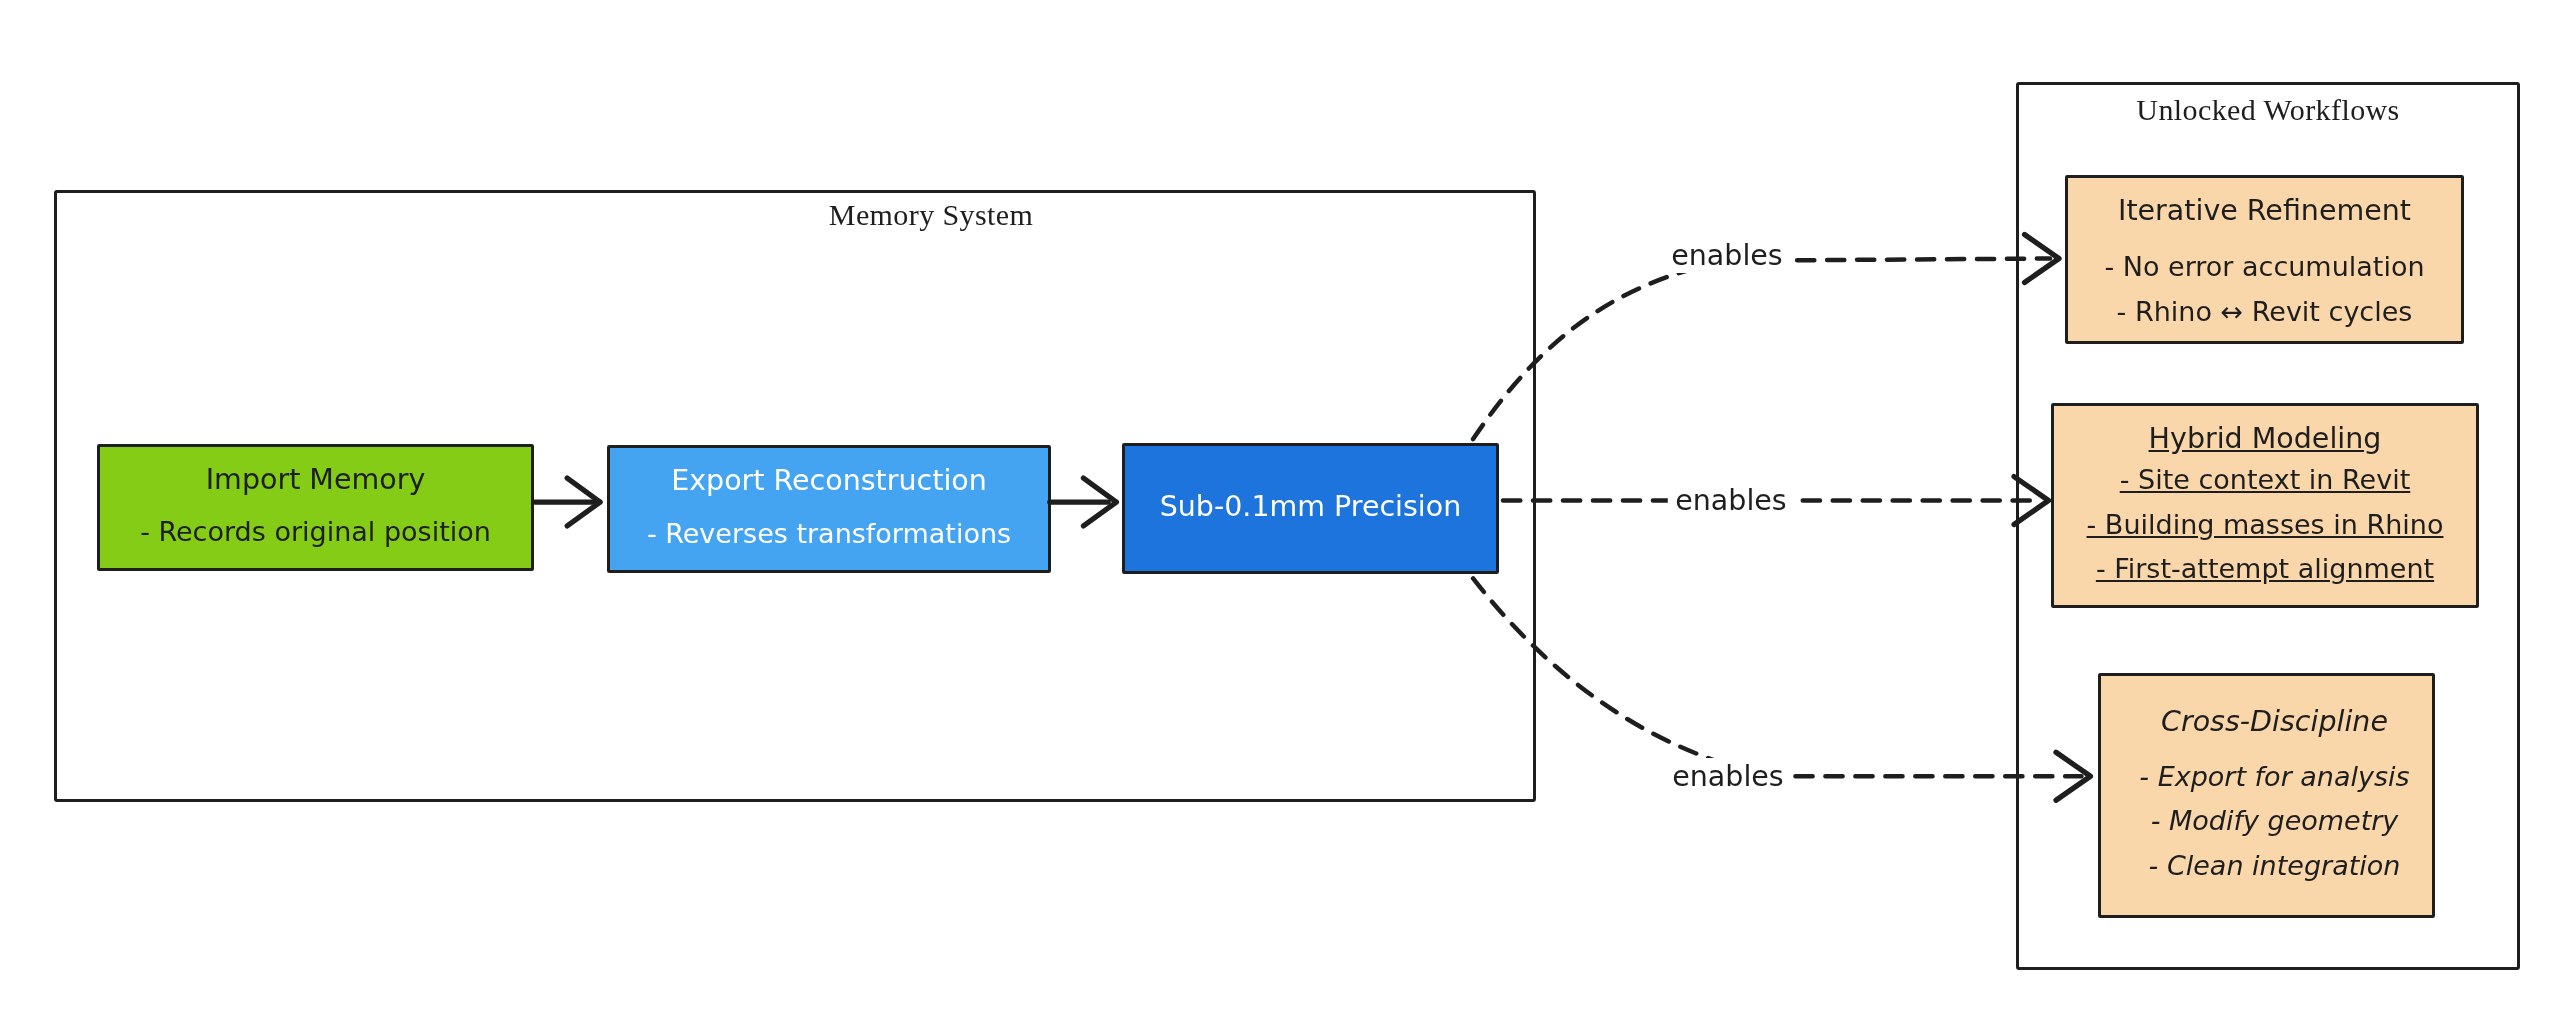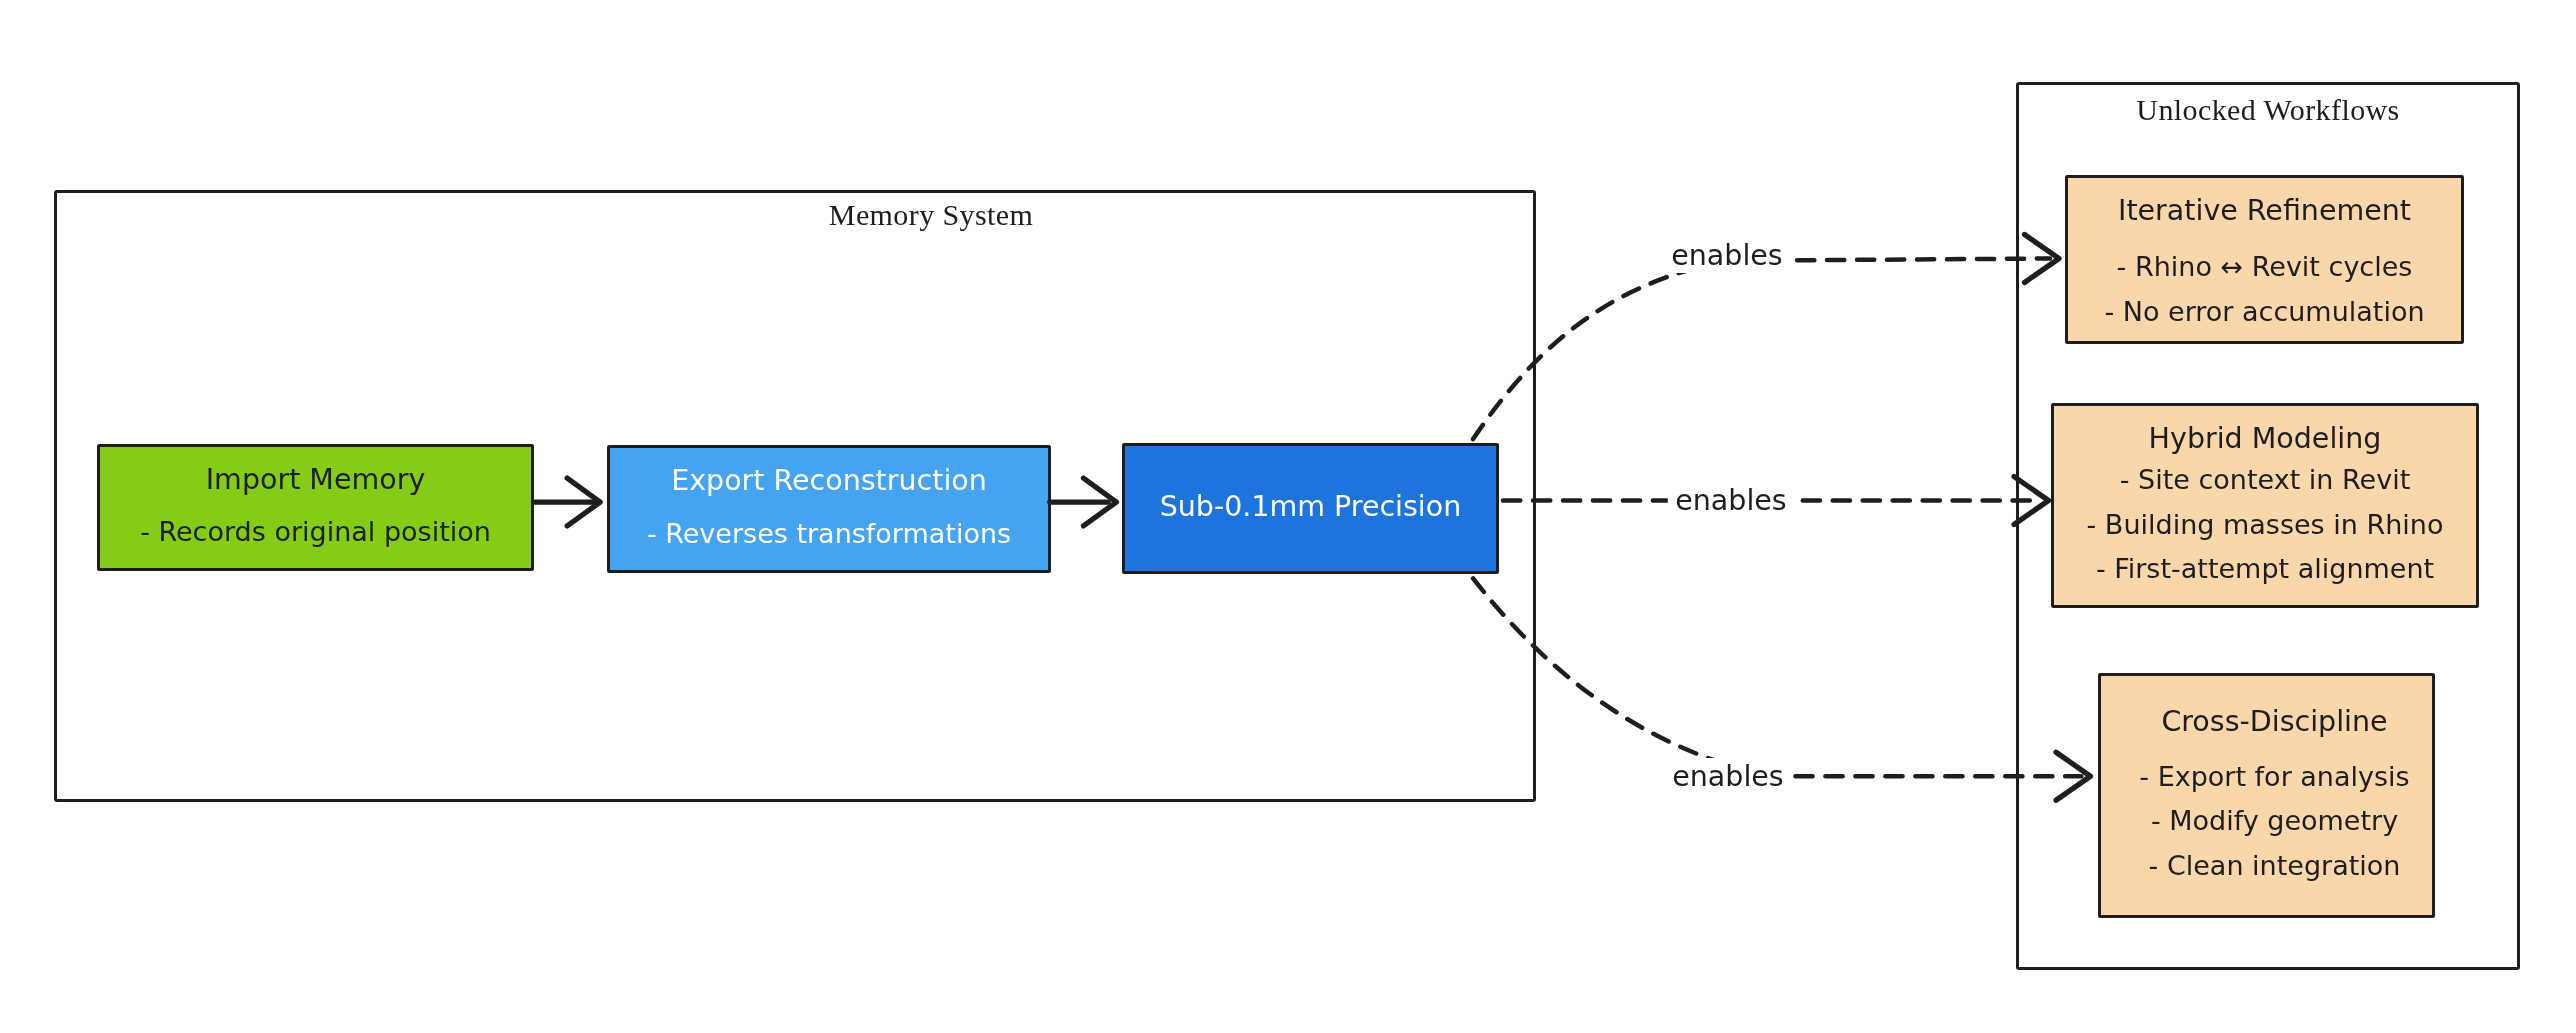--- a/index.html
+++ b/index.html
@@ -52,21 +52,21 @@
   }
   .node .bullet{
     font-size:27px;
     text-align:center;
     line-height:1.2;
     width:100%;
   }
   .node.single{
     justify-content:center;
   }
-  .node.tall{padding:30px 9px 33px 25px;}
+  .node.tall{padding:30px 9px 33px 25px;font-style:italic;}
   svg.wires{
     position:absolute;
     left:0;top:0;
     z-index:3;
     pointer-events:none;
   }
   .edge-label{
     position:absolute;
     transform:translate(-50%,-50%);
     background:#ffffff;
@@ -101,26 +101,26 @@
     </div>
   </div>
 
   <div class="node single" style="left: 1122px; top: 443px; width: 377px; height: 131px; background: rgb(30, 116, 221); color: rgb(255, 255, 255);">
     <div class="node-title">Sub-0.1mm Precision</div>
   </div>
 
   <div class="node" style="left: 2065px; top: 175px; width: 399px; height: 169px; background: rgb(250, 215, 170); color: rgb(30, 30, 30); gap: 24px;">
     <div class="node-title">Iterative Refinement</div>
     <div class="node-bullets">
+      <div class="bullet">- No error accumulation</div>
       <div class="bullet">- Rhino ↔ Revit cycles</div>
-      <div class="bullet">- No error accumulation</div>
     </div>
   </div>
 
-  <div class="node" style="left: 2051px; top: 403px; width: 428px; height: 205px; background: rgb(250, 215, 170); color: rgb(30, 30, 30);">
+  <div class="node" style="left: 2051px; top: 403px; width: 428px; height: 205px; background: rgb(250, 215, 170); color: rgb(30, 30, 30); text-decoration: underline;">
     <div class="node-title">Hybrid Modeling</div>
     <div class="node-bullets">
       <div class="bullet">- Site context in Revit</div>
       <div class="bullet">- Building masses in Rhino</div>
       <div class="bullet">- First-attempt alignment</div>
     </div>
   </div>
 
   <div class="node tall" style="left: 2098px; top: 673px; width: 337px; height: 245px; background: rgb(250, 215, 170); color: rgb(30, 30, 30);">
     <div class="node-title">Cross-Discipline</div>

